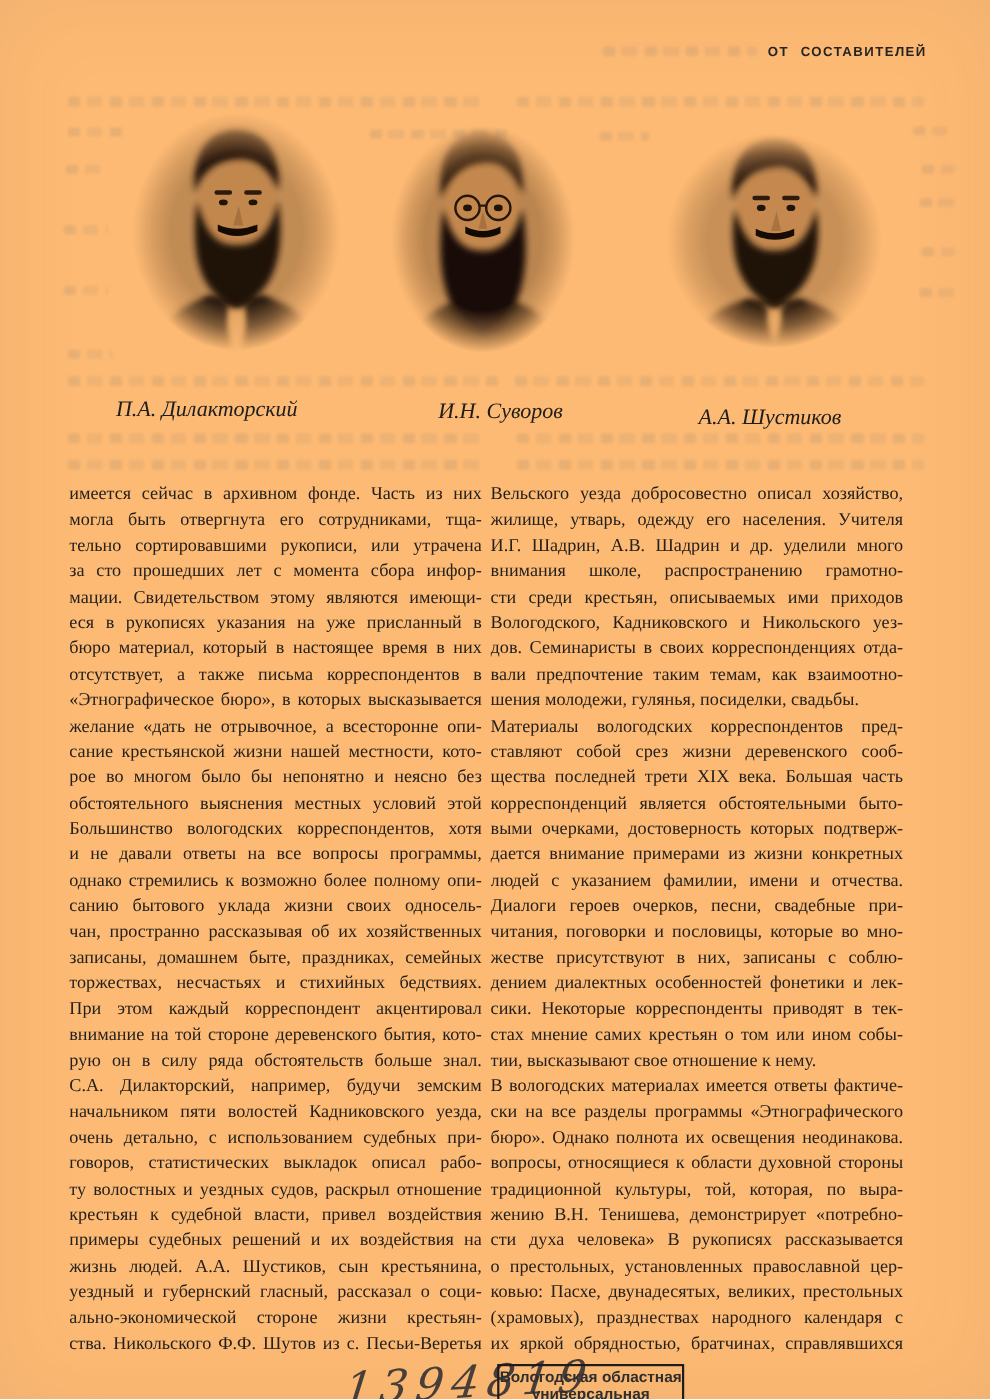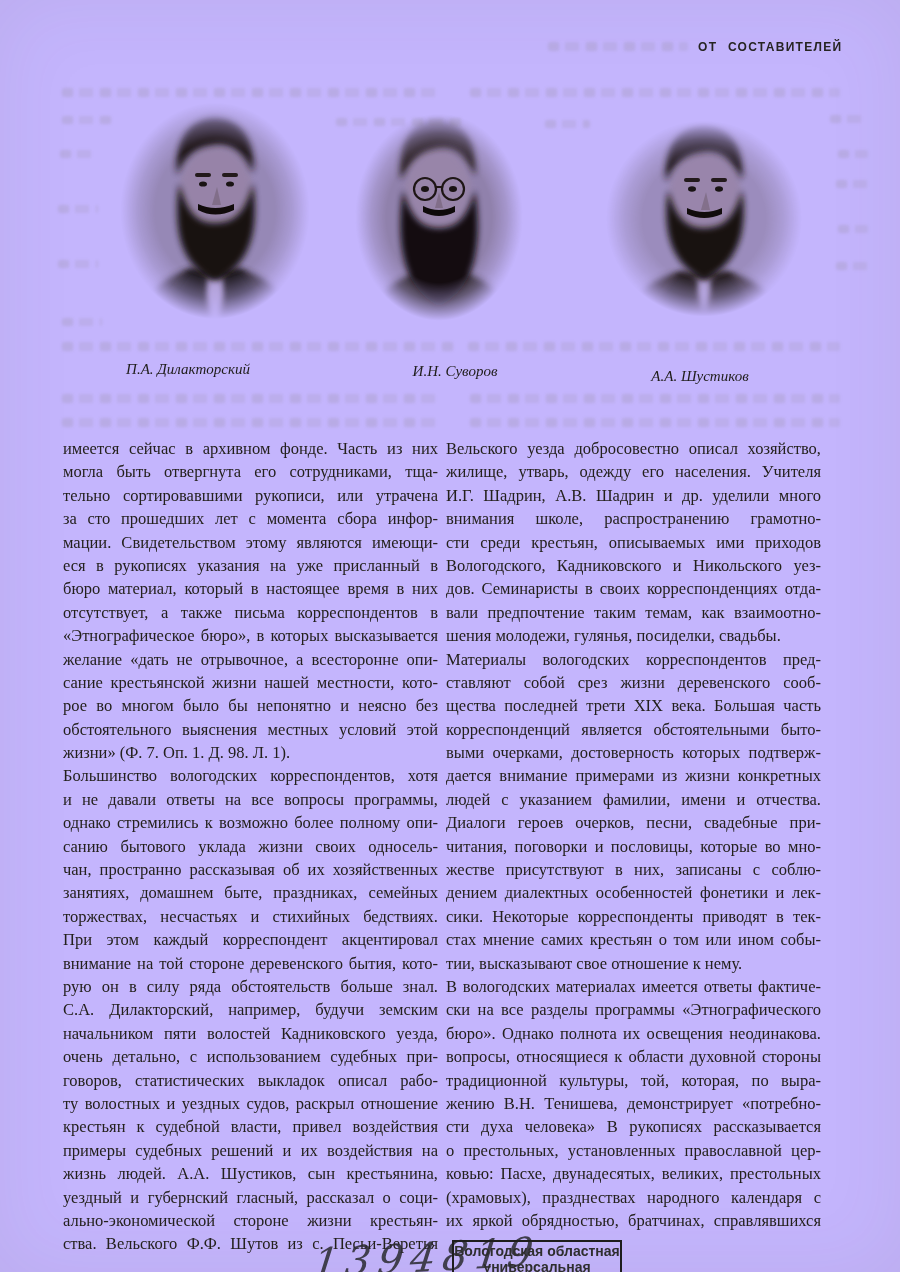--- a/index.html
+++ b/index.html
@@ -1,18 +1,18 @@
 <!DOCTYPE html>
 <html><head>
 <meta charset="utf-8">
 <style>
   html,body{margin:0;padding:0;background:#888;}
   .page{
     position:relative;width:900px;height:1272px;margin:0 auto;
-    background:#c4b5fd;overflow:hidden;
+    background:#fdba74;overflow:hidden;
     font-family:"Liberation Serif",serif;color:#24211d;
     box-shadow:inset 0 0 80px rgba(90,80,60,.08);
   }
   
   .hdr{
     position:absolute;left:698px;top:40px;
     font-family:"Liberation Sans",sans-serif;font-weight:bold;
     font-size:12px;letter-spacing:1.3px;word-spacing:6px;color:#262422;
     white-space:nowrap;
   }
@@ -21,21 +21,21 @@
     -webkit-mask-image:radial-gradient(50% 50% at 50% 47%,#000 50%,rgba(0,0,0,.6) 64%,transparent 79%);
     mask-image:radial-gradient(50% 50% at 50% 47%,#000 50%,rgba(0,0,0,.6) 64%,transparent 79%);
     filter:blur(.3px) contrast(.97);
   }
   .portrait svg{display:block;width:100%;height:100%;}
   .p1{left:95px;top:82px;width:240px;height:274px;}
   .p2{left:333px;top:94px;width:212px;height:262px;}
   .p3{left:580px;top:102px;width:248px;height:248px;}
   .caption{
     position:absolute;width:190px;text-align:center;
-    font-style:italic;font-size:15px;color:#1f1d1a;white-space:nowrap;
+    font-style:italic;font-size:20px;color:#1f1d1a;white-space:nowrap;
   }
   .c1{left:93px;top:361px;}
   .c2{left:360px;top:363px;}
   .c3{left:605px;top:368px;}
   
   .columns{position:absolute;left:63px;top:437px;width:774px;display:flex;gap:8px;}
   .col{width:375px;}
   .tline{
     height:23.4px;line-height:23.4px;font-size:16.5px;
     text-align:justify;text-align-last:justify;
@@ -164,42 +164,41 @@
         <div class="tline">за сто прошедших лет с момента сбора инфор-</div>
         <div class="tline">мации. Свидетельством этому являются имеющи-</div>
         <div class="tline">еся в рукописях указания на уже присланный в</div>
         <div class="tline">бюро материал, который в настоящее время в них</div>
         <div class="tline">отсутствует, а также письма корреспондентов в</div>
         <div class="tline">«Этнографическое бюро», в которых высказывается</div>
         <div class="tline">желание «дать не отрывочное, а всесторонне опи-</div>
         <div class="tline">сание крестьянской жизни нашей местности, кото-</div>
         <div class="tline">рое во многом было бы непонятно и неясно без</div>
         <div class="tline">обстоятельного выяснения местных условий этой</div>
-        <div class="tline pend">жизни» (Ф. 7. Оп. 1. Д. 98. Л. 1).</div>
         <div class="tline">Большинство вологодских корреспондентов, хотя</div>
         <div class="tline">и не давали ответы на все вопросы программы,</div>
         <div class="tline">однако стремились к возможно более полному опи-</div>
         <div class="tline">санию бытового уклада жизни своих односель-</div>
         <div class="tline">чан, пространно рассказывая об их хозяйственных</div>
-        <div class="tline">занятиях, домашнем быте, праздниках, семейных</div>
+        <div class="tline">записаны, домашнем быте, праздниках, семейных</div>
         <div class="tline">торжествах, несчастьях и стихийных бедствиях.</div>
         <div class="tline">При этом каждый корреспондент акцентировал</div>
         <div class="tline">внимание на той стороне деревенского бытия, кото-</div>
         <div class="tline">рую он в силу ряда обстоятельств больше знал.</div>
         <div class="tline">С.А. Дилакторский, например, будучи земским</div>
         <div class="tline">начальником пяти волостей Кадниковского уезда,</div>
         <div class="tline">очень детально, с использованием судебных при-</div>
         <div class="tline">говоров, статистических выкладок описал рабо-</div>
         <div class="tline">ту волостных и уездных судов, раскрыл отношение</div>
         <div class="tline">крестьян к судебной власти, привел воздействия</div>
         <div class="tline">примеры судебных решений и их воздействия на</div>
         <div class="tline">жизнь людей. А.А. Шустиков, сын крестьянина,</div>
         <div class="tline">уездный и губернский гласный, рассказал о соци-</div>
         <div class="tline">ально-экономической стороне жизни крестьян-</div>
-        <div class="tline">ства. Вельского Ф.Ф. Шутов из с. Песьи-Веретья</div>
+        <div class="tline">ства. Никольского Ф.Ф. Шутов из с. Песьи-Веретья</div>
       </div>
     <div class="col" id="col-right">
         <div class="tline">Вельского уезда добросовестно описал хозяйство,</div>
         <div class="tline">жилище, утварь, одежду его населения. Учителя</div>
         <div class="tline">И.Г. Шадрин, А.В. Шадрин и др. уделили много</div>
         <div class="tline">внимания школе, распространению грамотно-</div>
         <div class="tline">сти среди крестьян, описываемых ими приходов</div>
         <div class="tline">Вологодского, Кадниковского и Никольского уез-</div>
         <div class="tline">дов. Семинаристы в своих корреспонденциях отда-</div>
         <div class="tline">вали предпочтение таким темам, как взаимоотно-</div>

